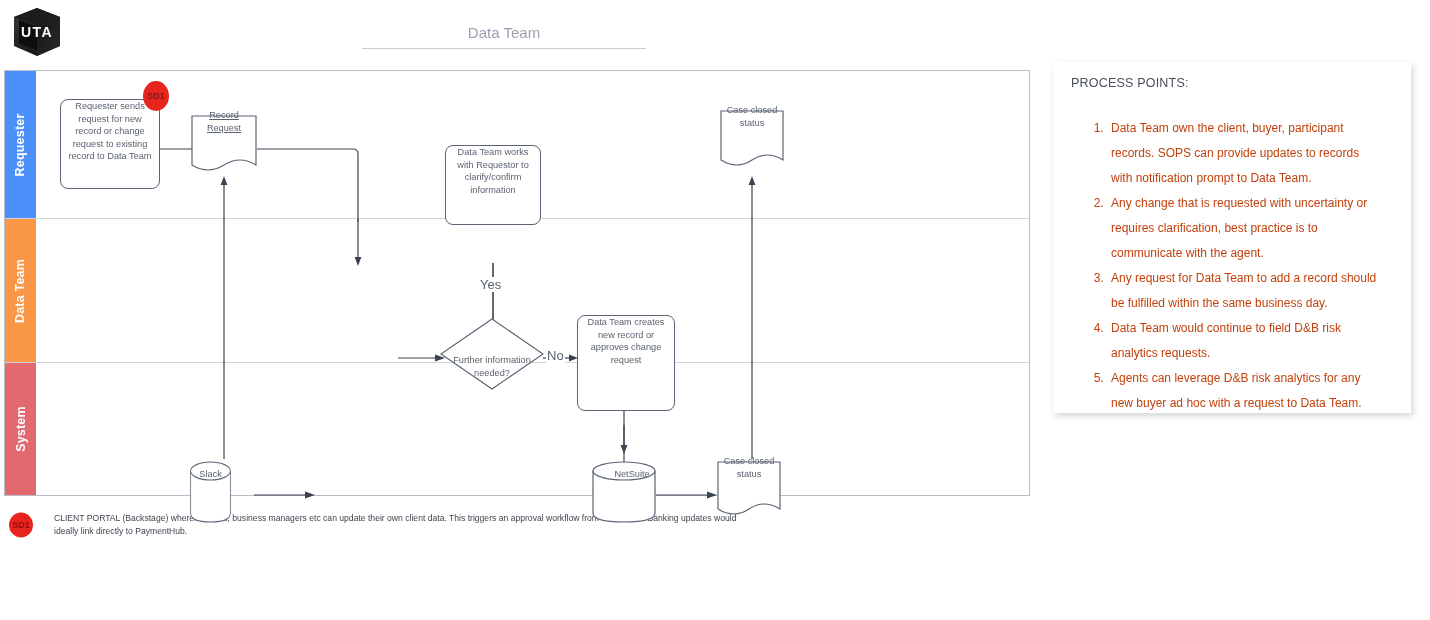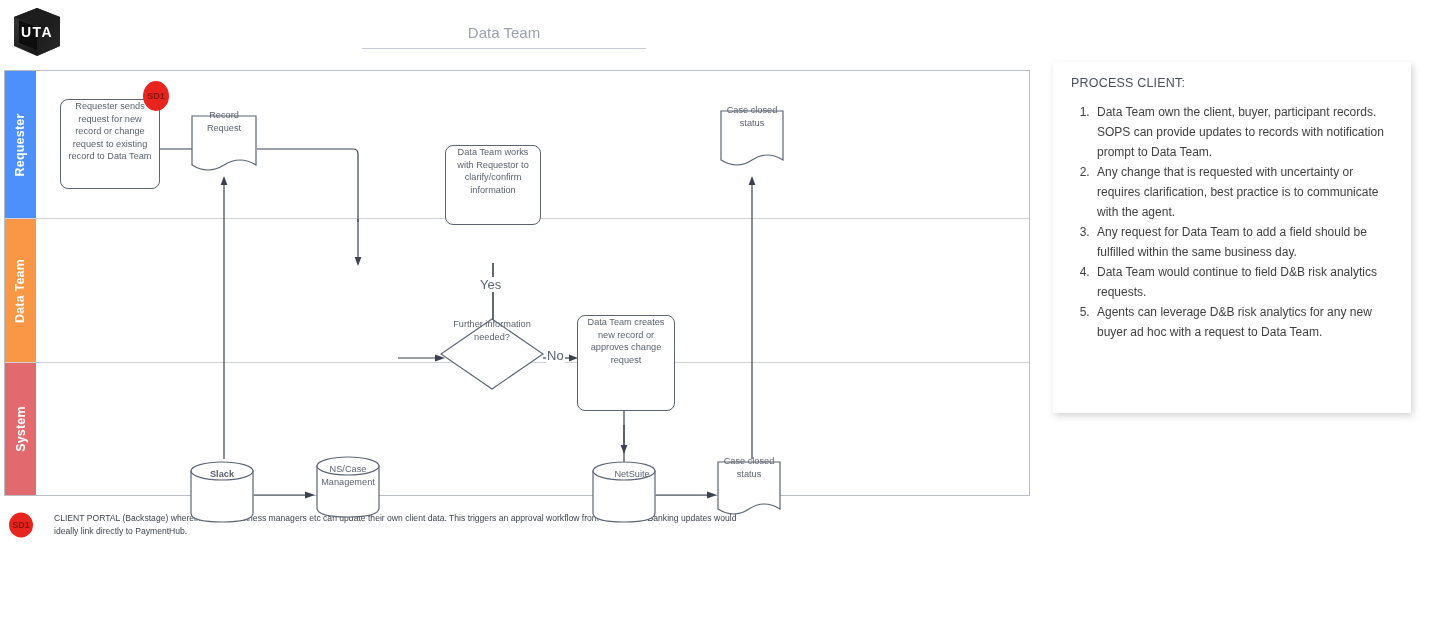--- a/index.html
+++ b/index.html
@@ -69,21 +69,21 @@
     font-size: 9.2px;
     line-height: 12.6px;
     border: 1px solid #5b6474;
   }
   .node.proc { border-radius: 8px; background: #fff; }
   .node.doc  { border: none; background: transparent; }
   .node.doc .doc-label { position: relative; z-index: 2; }
   .node.db   { border: none; background: transparent; }
   .node.db .db-label { position: relative; z-index: 2; }
   .node.decision { border: none; background: transparent; }
-  .node.decision .dec-label { position: relative; z-index: 2; }
+  .node.decision .dec-label { position: relative; z-index: 2; margin-top: 36px; }
   .shape-svg { position: absolute; left: 0; top: 0; width: 100%; height: 100%; z-index: 1; }
 
   
   .conn { position: absolute; z-index: 0; }
   .conn svg { display: block; overflow: visible; }
   .edge-label {
     position: absolute; font-size: 13px; color: #5b6270;
     background: #ffffff; padding: 0 1px; z-index: 3;
   }
 
@@ -104,22 +104,22 @@
     width: 358px; height: 351px;
     background: #ffffff;
     box-shadow: 2px 3px 7px rgba(0,0,0,0.17);
   }
   .panel-title {
     position: absolute; left: 18px; top: 14px;
     font-size: 12.5px; color: #4a4f5c; letter-spacing: 0.2px;
   }
   .panel-list {
     position: absolute; left: 18px; top: 40px; right: 14px;
-    margin: 0; padding-left: 22px;
-    font-size: 12px; line-height: 20px; color: #404040;
+    margin: 14px; padding-left: 22px;
+    font-size: 12px; line-height: 25px; color: #c2410c;
   }
   .panel-list li { margin: 0 0 0 0; padding-left: 4px; }
 
   
   .footnote {
     position: absolute; left: 8px; top: 510px; width: 760px;
   }
   .footnote-badge {
     position: absolute; left: 0; top: 2px;
     width: 26px; height: 26px;
@@ -206,21 +206,21 @@
         </div>
 
         <div class="sd-badge" style="left:107px; top:10px; width:26px; height:30px;">
           <span>SD1</span>
         </div>
 
         <div class="node doc" style="left:155px; top:44px; width:66px; height:60px;">
           <svg class="shape-svg" viewBox="0 0 66 60" preserveAspectRatio="none">
             <path d="M1 1 L65 1 L65 50 Q49 40 33 50 Q17 60 1 50 Z" fill="#ffffff" stroke="#5b6474" stroke-width="1.2"></path>
           </svg>
-          <div class="doc-label" style="margin-top:-6px;">Record Request</div>
+          <div class="doc-label" style="margin-top:-6px;text-decoration:underline;">Record Request</div>
         </div>
 
         <div class="node proc" style="left:409px; top:29px; width:96px; height:80px;margin-top:45px;">
           <div style="padding:0 5px;">Data Team works with Requestor to clarify/confirm information</div>
         </div>
 
         <div class="node doc" style="left:684px; top:39px; width:64px; height:60px;">
           <svg class="shape-svg" viewBox="0 0 64 60" preserveAspectRatio="none">
             <path d="M1 1 L63 1 L63 50 Q47 40 32 50 Q17 60 1 50 Z" fill="#ffffff" stroke="#5b6474" stroke-width="1.2"></path>
           </svg>
@@ -330,35 +330,28 @@
             <path d="M6 0 L6 96" stroke="#3b4250" stroke-width="1.2" fill="none"></path>
           </svg>
         </div>
 
         <div class="conn" style="left:182px; top:0px;">
           <svg width="12" height="96" viewBox="0 0 12 96">
             <path d="M6 0 L6 96" stroke="#3b4250" stroke-width="1.2" fill="none"></path>
           </svg>
         </div>
 
-        <div class="node db" style="left:154px; top:98px; width:64px; height:62px;font-weight:bold;">
+        <div class="node db" style="left:154px; top:98px; width:41px; height:62px;">
           <svg class="shape-svg" viewBox="0 0 64 62" preserveAspectRatio="none">
             <path d="M1 10 L1 52 Q1 61 32 61 Q63 61 63 52 L63 10 Z" fill="#ffffff" stroke="#5b6474" stroke-width="1.2"></path>
             <ellipse cx="32" cy="10" rx="31" ry="9" fill="#ffffff" stroke="#5b6474" stroke-width="1.2"></ellipse>
           </svg>
           <div class="db-label" style="margin-top:7px;">Slack</div>
         </div>
 
-        <div class="node db" style="left:280px; top:93px; width:64px; height:62px;">
-          <svg class="shape-svg" viewBox="0 0 64 62" preserveAspectRatio="none">
-            <path d="M1 10 L1 52 Q1 61 32 61 Q63 61 63 52 L63 10 Z" fill="#ffffff" stroke="#5b6474" stroke-width="1.2"></path>
-            <ellipse cx="32" cy="10" rx="31" ry="9" fill="#ffffff" stroke="#5b6474" stroke-width="1.2"></ellipse>
-          </svg>
-          <div class="db-label" style="margin-top:7px; padding:0 2px;">NS/Case Management</div>
-        </div>
 
         <div class="node db" style="left:556px; top:98px; width:64px; height:62px;padding-left:16px;">
           <svg class="shape-svg" viewBox="0 0 64 62" preserveAspectRatio="none">
             <path d="M1 10 L1 52 Q1 61 32 61 Q63 61 63 52 L63 10 Z" fill="#ffffff" stroke="#5b6474" stroke-width="1.2"></path>
             <ellipse cx="32" cy="10" rx="31" ry="9" fill="#ffffff" stroke="#5b6474" stroke-width="1.2"></ellipse>
           </svg>
           <div class="db-label" style="margin-top:7px;">NetSuite</div>
         </div>
 
         <div class="node doc" style="left:681px; top:98px; width:64px; height:58px;">
@@ -367,25 +360,25 @@
           </svg>
           <div class="doc-label" style="margin-top:-6px;">Case closed status</div>
         </div>
 
       </div>
     </div>
 
   </div>
 
   <div class="panel">
-    <div class="panel-title">PROCESS CLIENT:</div>
+    <div class="panel-title">PROCESS POINTS:</div>
     <ol class="panel-list">
       <li>Data Team own the client, buyer,    participant records. SOPS can provide  updates to records with notification prompt to Data Team.</li>
       <li>Any change that is requested with uncertainty or requires clarification, best practice is to communicate with the agent.</li>
-      <li>Any request for Data Team to add a     field should be fulfilled within the same   business day.</li>
+      <li>Any request for Data Team to add a     record should be fulfilled within the same   business day.</li>
       <li>Data Team would continue to field D&amp;B risk analytics requests.</li>
       <li>Agents can leverage D&amp;B risk analytics for any new buyer ad hoc with a request to Data Team.</li>
     </ol>
   </div>
 
   <div class="footnote">
     <div class="footnote-badge">
       <svg width="26" height="26" viewBox="0 0 26 26">
         <ellipse cx="13" cy="13" rx="12" ry="12.5" fill="#e8241e"></ellipse>
         <text x="13" y="16" text-anchor="middle" font-family="Liberation Sans, sans-serif" font-size="9" font-weight="bold" fill="#8a1510" id="fn-badge-text">SD1</text>

